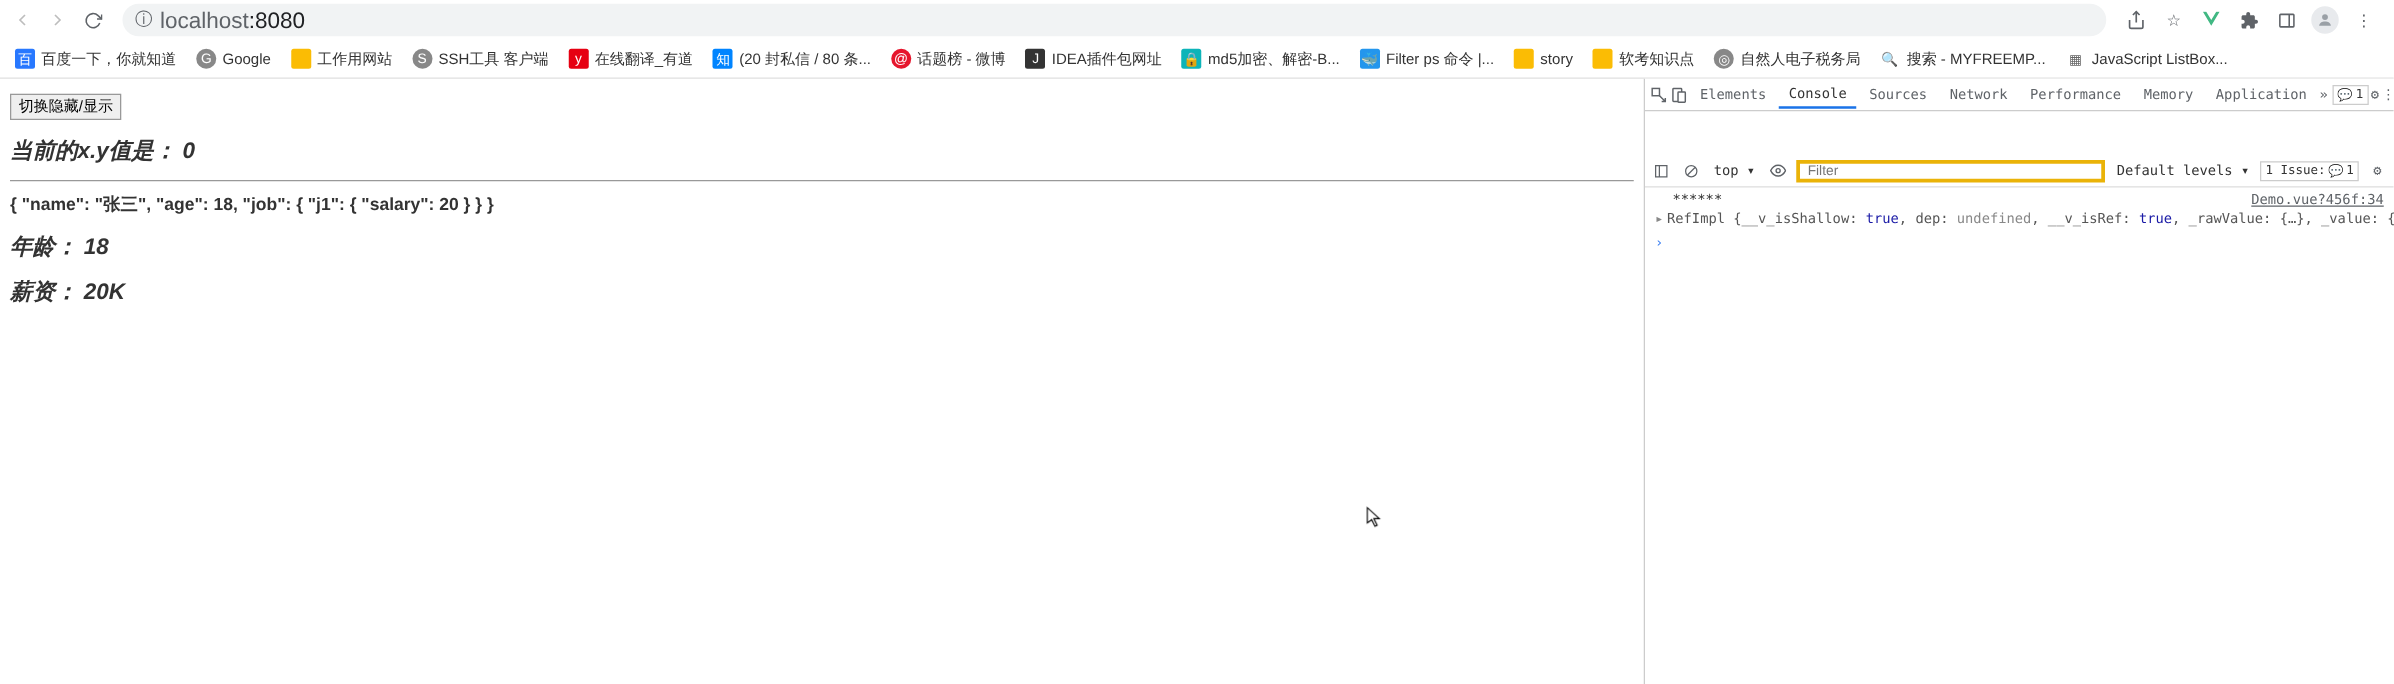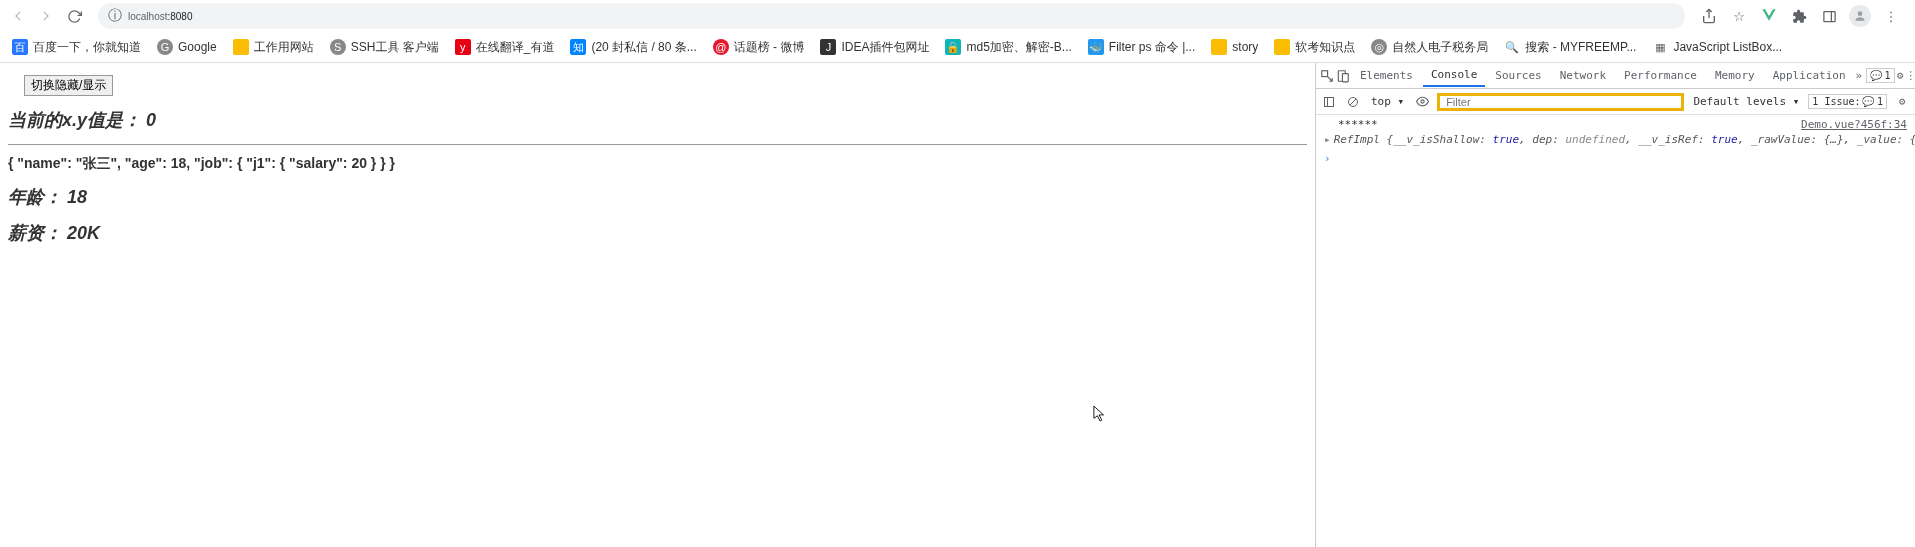--- a/index.html
+++ b/index.html
@@ -5,21 +5,21 @@
     * { box-sizing: border-box; margin: 0; padding: 0; }
     body { font-family: Arial, "Microsoft YaHei", sans-serif; font-size: 13px; color: #333; }
     
     
     .browser-chrome { background: #fff; border-bottom: 1px solid #e0e0e0; }
     .nav-row { display: flex; align-items: center; padding: 4px 8px; gap: 8px; height: 32px; }
     .nav-btn { width: 20px; height: 20px; display: flex; align-items: center; justify-content: center; color: #5f6368; cursor: pointer; }
     .nav-btn.disabled { color: #bdbdbd; }
     .url-bar { flex: 1; display: flex; align-items: center; gap: 6px; background: #f1f3f4; border-radius: 14px; padding: 2px 10px; height: 26px; margin: 0 6px; }
     .url-info-icon { color: #5f6368; font-size: 14px; }
-    .url-text { font-size: 10px; color: #202124; }
+    .url-text { font-size: 18px; color: #202124; }
     .url-host { color: #5f6368; }
     .toolbar-right { display: flex; align-items: center; gap: 10px; padding-right: 6px; }
     .toolbar-icon { width: 20px; height: 20px; display: flex; align-items: center; justify-content: center; color: #5f6368; }
     .avatar-circle { width: 22px; height: 22px; border-radius: 50%; background: #e8eaed; display: flex; align-items: center; justify-content: center; }
     
     
     .bookmarks-bar { display: flex; align-items: center; padding: 4px 12px; gap: 16px; height: 30px; overflow: hidden; white-space: nowrap; }
     .bookmark { display: flex; align-items: center; gap: 5px; font-size: 12px; color: #333; cursor: pointer; }
     .bm-icon { width: 16px; height: 16px; display: inline-flex; align-items: center; justify-content: center; font-size: 11px; border-radius: 2px; }
     .bm-icon.blue { background: #2878ff; color: #fff; }
@@ -32,40 +32,40 @@
     .bm-icon.teal { background: #0db4b9; color: #fff; }
     .bm-icon.docker { background: #2396ed; color: #fff; }
     .bm-icon.plain { background: none; color: #666; }
     
     
     .main-layout { display: flex; height: calc(100vh - 62px); }
     .page-content { flex: 1; padding: 8px; overflow: auto; }
     .page-content button { font-family: Arial; font-size: 12px; padding: 1px 6px; background: #efefef; border: 1px solid #999; cursor: pointer; }
     .page-content h3 { font-size: 18px; font-weight: bold; margin: 12px 0; font-style: italic; }
     .page-content hr { border: none; border-top: 1px solid #999; margin: 10px 0; }
-    .page-content .btn-row { display: flex; gap: 4px; margin: 4px 16px; }
+    .page-content .btn-row { display: flex; gap: 4px; margin: 4px 0; }
     
     
     .devtools { width: 600px; border-left: 1px solid #ccc; background: #fff; display: flex; flex-direction: column; font-family: Menlo, Consolas, monospace; font-size: 11px; }
     .dt-tabs { display: flex; align-items: center; border-bottom: 1px solid #ccc; height: 26px; padding: 0 4px; gap: 2px; }
     .dt-tab { padding: 4px 8px; color: #5f6368; cursor: pointer; }
     .dt-tab.active { color: #333; border-bottom: 2px solid #1a73e8; }
     .dt-icon { width: 18px; height: 18px; display: flex; align-items: center; justify-content: center; color: #5f6368; }
     .dt-badge-wrap { display: flex; align-items: center; gap: 2px; border: 1px solid #ccc; padding: 1px 3px; font-size: 10px;}
     .dt-spacer { flex: 1; }
     
-    .dt-filter-row { display: flex; align-items: center; border-bottom: 1px solid #ddd; height: 26px; padding: 0 4px; gap: 6px; }
+    .dt-filter-row { display: flex; align-items: center; border-bottom: 1px solid #ddd; height: 26px; padding: 0 4px; gap: 6px; margin-top: 35px; }
     .dt-filter-input { flex: 1; border: 3px solid #eab308; padding: 2px 6px; font-size: 11px; height: 18px; }
     .dt-dropdown { font-size: 11px; color: #333; padding: 1px 3px;}
     
     .dt-console { flex: 1; padding: 2px 8px; overflow: auto; }
     .dt-log-line { padding: 1px 0; font-family: Menlo, Consolas, monospace; font-size: 11px; white-space: nowrap; }
     .dt-log-line .link { color: #5f6368; text-decoration: underline; float: right; }
     .dt-expand { color: #888; margin-right: 3px; }
-    .dt-italic { font-style: italic; color: #555; }
+    .dt-italic { color: #555; }
     .dt-blue { color: #1a1aa6; }
     .dt-gray2 { color: #888; }
     .dt-prompt { color: #367cf1; margin-top: 4px; }
     
     .cursor-arrow { position: fixed; width: 14px; height: 18px; pointer-events: none; }
   </style>
 </head>
 <body>
 
 <div class="browser-chrome">

